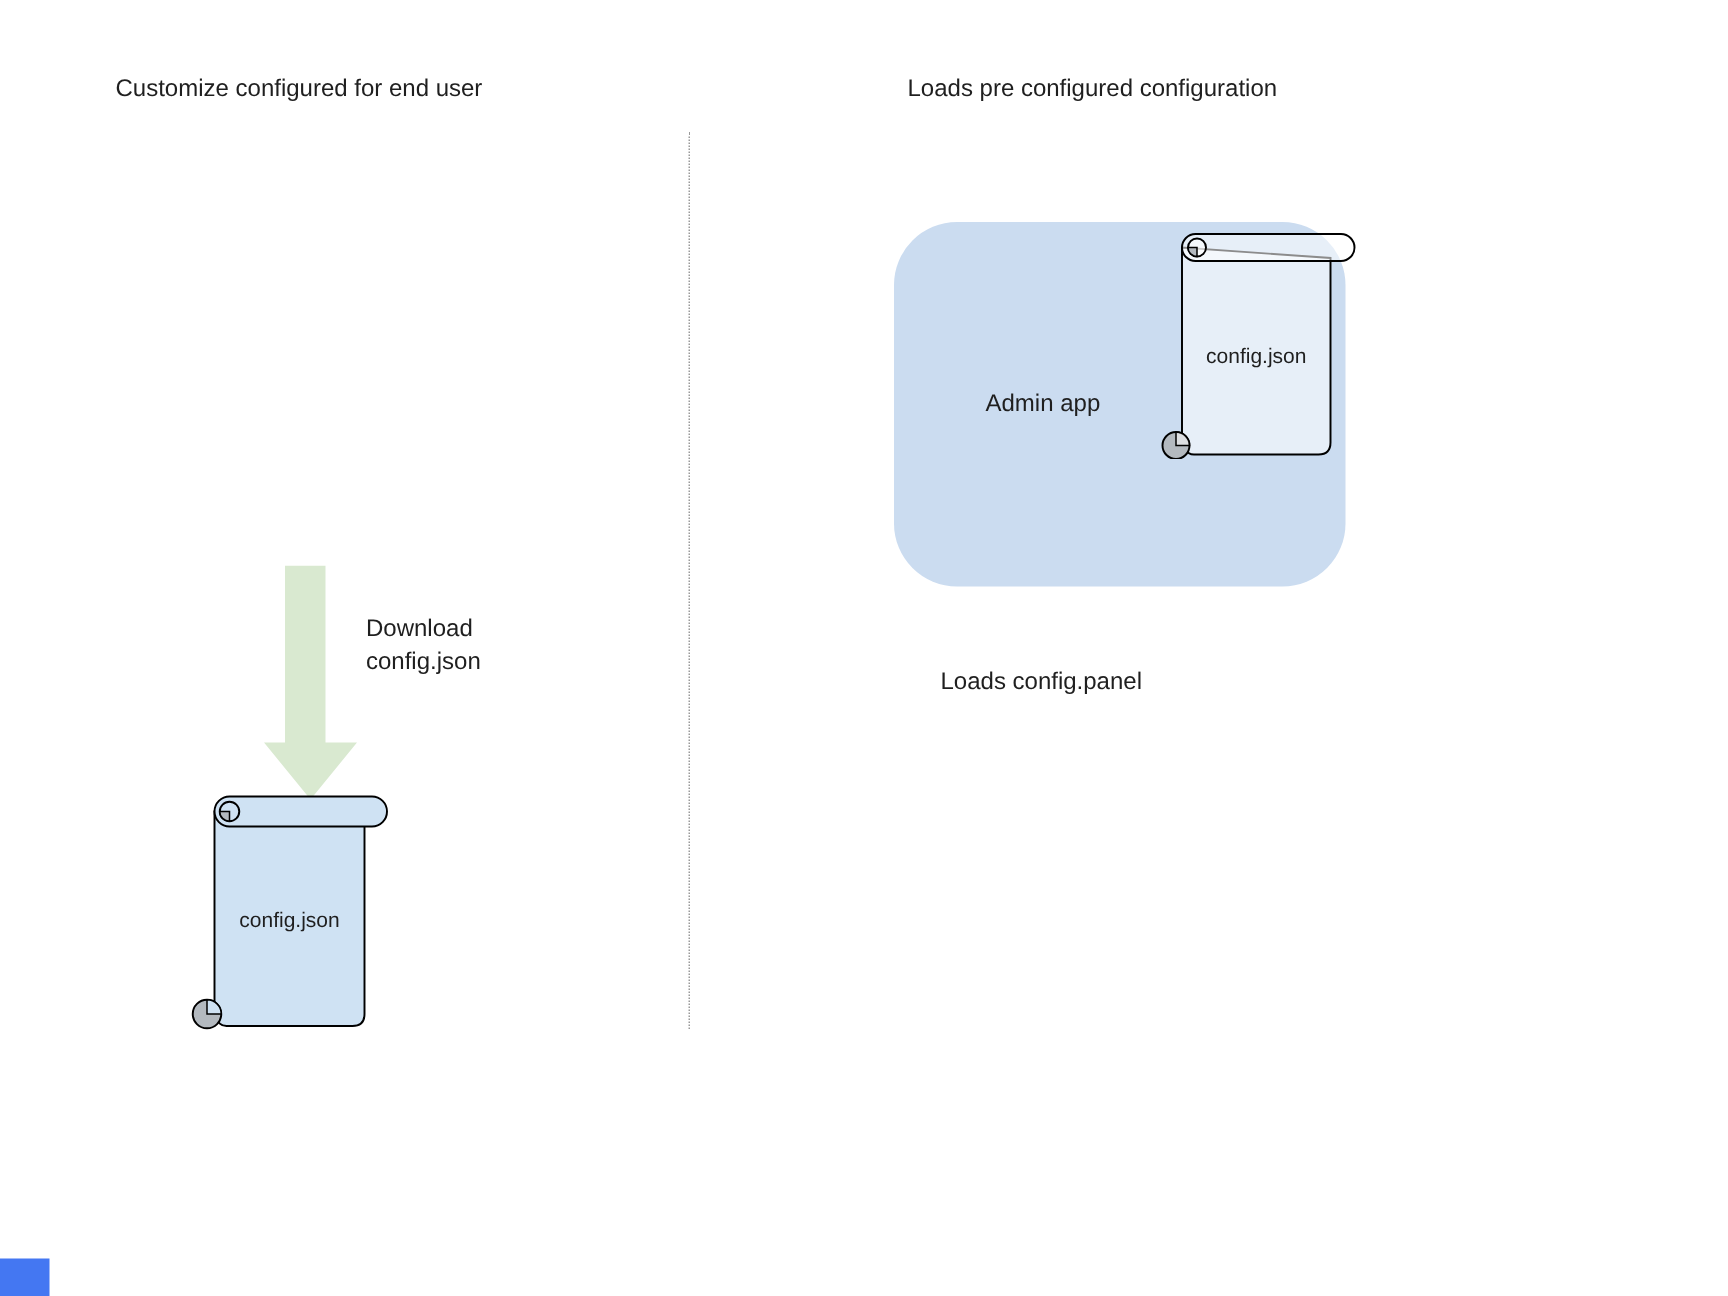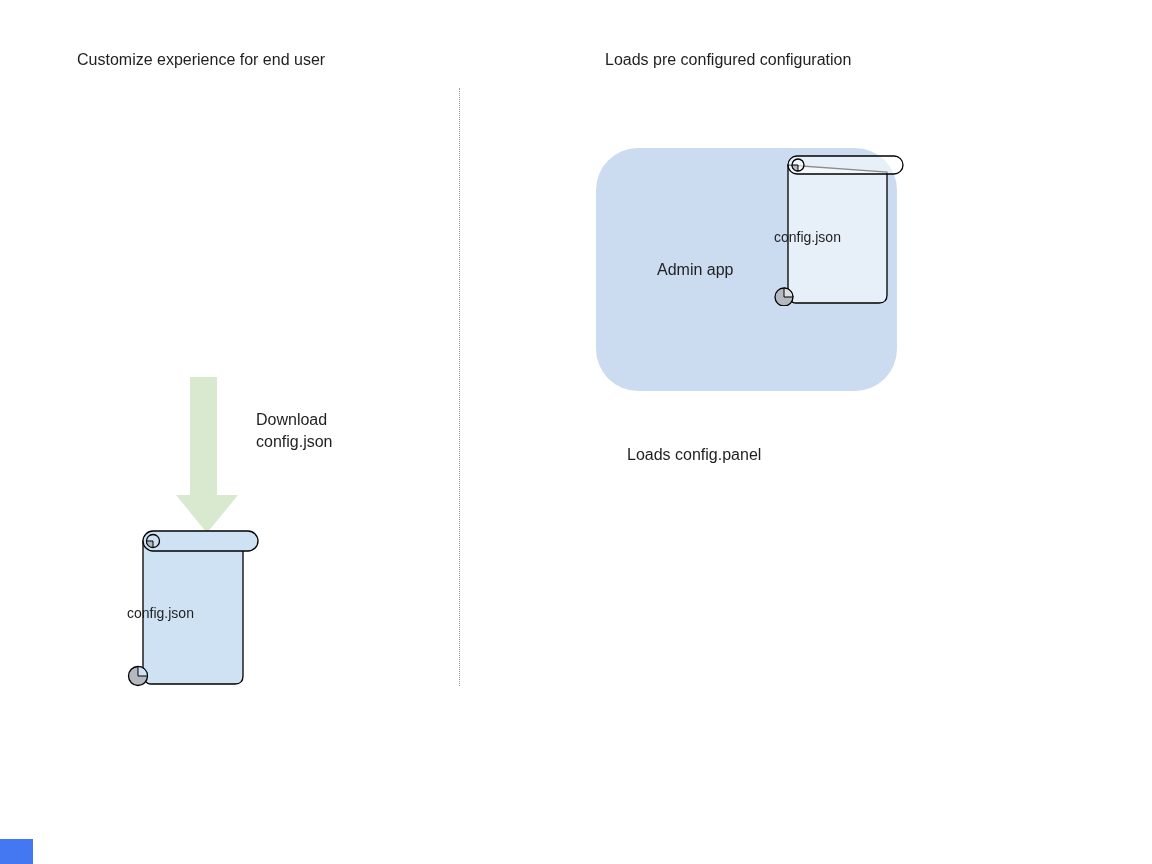--- a/index.html
+++ b/index.html
@@ -18,26 +18,26 @@
     background:var(--admin-panel,#6cad55);
     display:flex;align-items:center;justify-content:center;text-align:center;
     font-size:15px;line-height:21px;
   }
   .admin-app-label{
     position:absolute;left:50%;top:113px;transform:translateX(-50%);
     font-size:16px;line-height:20px;white-space:nowrap;
   }
   .arrow-svg{left:176px;top:377px;}
   .arrow-caption{
-    left:256px;top:409px;width:104px;font-size:16px;line-height:22px;
+    left:244px;top:409px;width:104px;font-size:16px;line-height:22px;
   }
   .scroll-left{left:127px;top:529px;}
   .scroll-right{left:774px;top:154px;}
   .scroll-label{
-    text-align:left;font-size:14px;line-height:18px;white-space:nowrap;
+    text-align:center;font-size:14px;line-height:18px;white-space:nowrap;
   }
   .scroll-label.left{left:127px;top:604px;width:132px;}
   .scroll-label.right{left:774px;top:228px;width:127px;}
   .divider{
     left:459px;top:88px;height:598px;width:0;
     border-left:1px dotted var(--divider,#999);
   }
   .demo-box{
     left:596px;top:148px;width:301px;height:243px;border-radius:42px;
     background:var(--demo-box,#cbdcf0);
@@ -46,21 +46,21 @@
   .right-caption{left:627px;top:445px;font-size:16px;line-height:19px;white-space:nowrap;}
   .corner-fragment{
     left:0;top:839px;width:33px;height:25px;background:var(--corner-fragment,#4477f2);
   }
 </style>
 </head>
 <body>
 
 <div id="canvas">
 
-  <div class="abs title" style="left:77px;top:50px;">Customize experience for end user</div>
+  <div class="abs title" style="left:77px;top:50px;">Customize configured for end user</div>
   <div class="abs title" style="left:605px;top:50px;">Loads pre configured configuration</div>
 
 
   <svg class="abs arrow-svg" width="64" height="156" viewBox="0 0 64 156">
     <path d="M 14,0 H 41 V 118 H 62 L 31,156 L 0,118 H 14 Z" style="fill:var(--arrow,#d9e9d0)"></path>
   </svg>
   <div class="abs arrow-caption">Download config.json</div>
 
   <svg class="abs scroll-left" width="132" height="158" viewBox="0 0 132 158">
     <path d="M 16,12 L 16,141 Q 16,155 24,155 L 108,155 Q 116,155 116,147 L 116,20 Z" style="fill:var(--scroll-fill,#cfe2f3);stroke:var(--outline,#000);stroke-width:1.3"></path>

